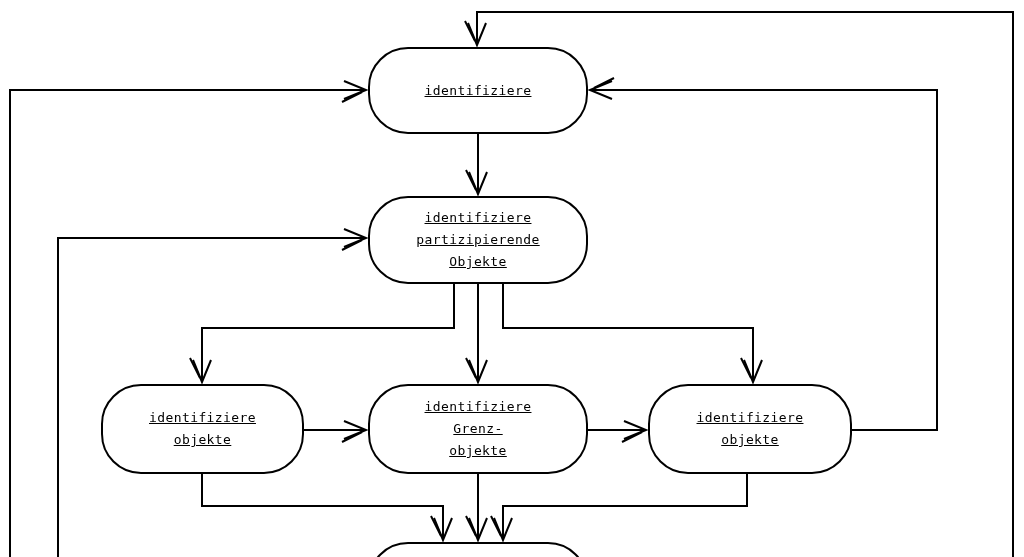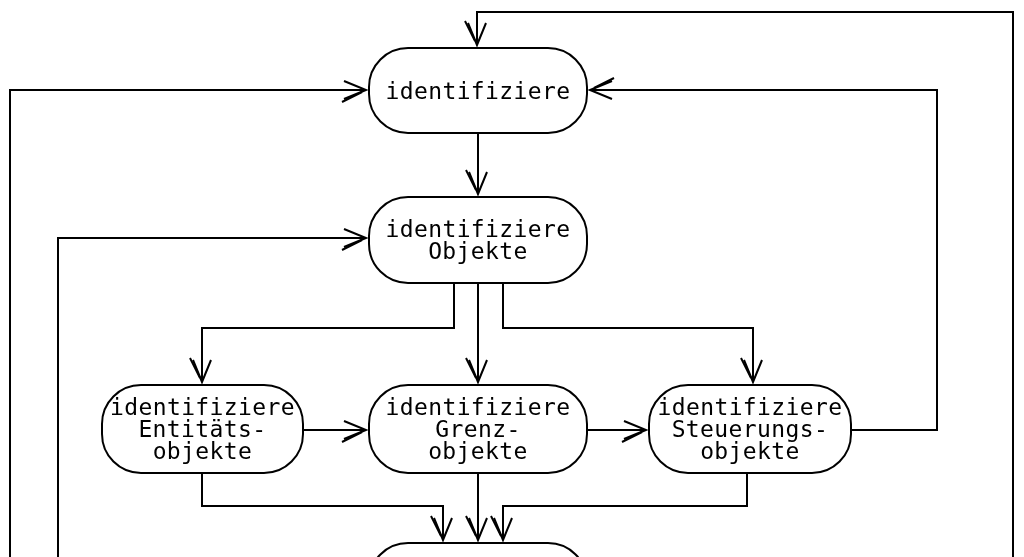--- a/index.html
+++ b/index.html
@@ -26,25 +26,26 @@
     z-index: 2;
     box-sizing: border-box;
     background: #ffffff;
     border: 2px solid #000000;
     border-radius: 40px;
     display: flex;
     flex-direction: column;
     align-items: center;
     justify-content: center;
     color: #000000;
-    font-size: 23px;
+    font-size: 13px;
     line-height: 22px;
     letter-spacing: 0.4px;
     white-space: nowrap;
     text-align: center;
+    text-decoration: underline;
   }
 </style>
 </head>
 <body>
 
 <div id="canvas">
 
   <svg id="edges-svg" width="1024" height="557" viewBox="0 0 1024 557">
     <defs>
       <marker id="arrowOpen" markerUnits="userSpaceOnUse" markerWidth="34" markerHeight="30" refX="25" refY="14" orient="auto">
@@ -68,37 +69,36 @@
       <path d="M747,474 L747,506 L503,506 L503,540" marker-end="url(#arrowOpen)"></path>
     </g>
   </svg>
 
   <div class="node" style="left:368px; top:47px; width:220px; height:87px">
     <div>identifiziere</div>
   </div>
 
   <div class="node" style="left:368px; top:196px; width:220px; height:88px">
     <div>identifiziere</div>
+    <div>partizipierende</div>
     <div>Objekte</div>
   </div>
 
   <div class="node" style="left:101px; top:384px; width:203px; height:90px">
     <div>identifiziere</div>
-    <div>Entitäts-</div>
     <div>objekte</div>
   </div>
 
   <div class="node" style="left:368px; top:384px; width:220px; height:90px">
     <div>identifiziere</div>
     <div>Grenz-</div>
     <div>objekte</div>
   </div>
 
   <div class="node" style="left:648px; top:384px; width:204px; height:90px">
     <div>identifiziere</div>
-    <div>Steuerungs-</div>
     <div>objekte</div>
   </div>
 
   <div class="node" style="left:368px; top:542px; width:220px; height:80px">
   </div>
 
 </div>
 
 </body></html>

